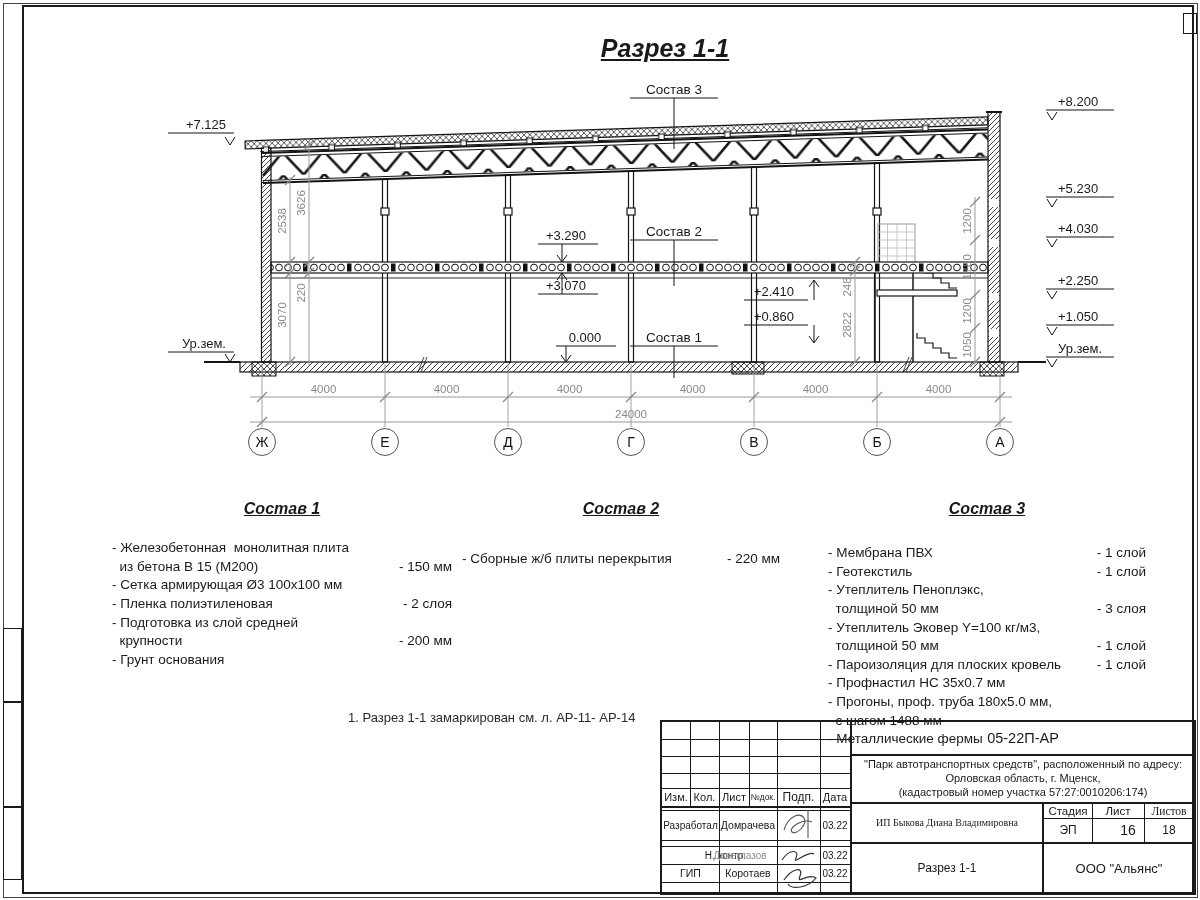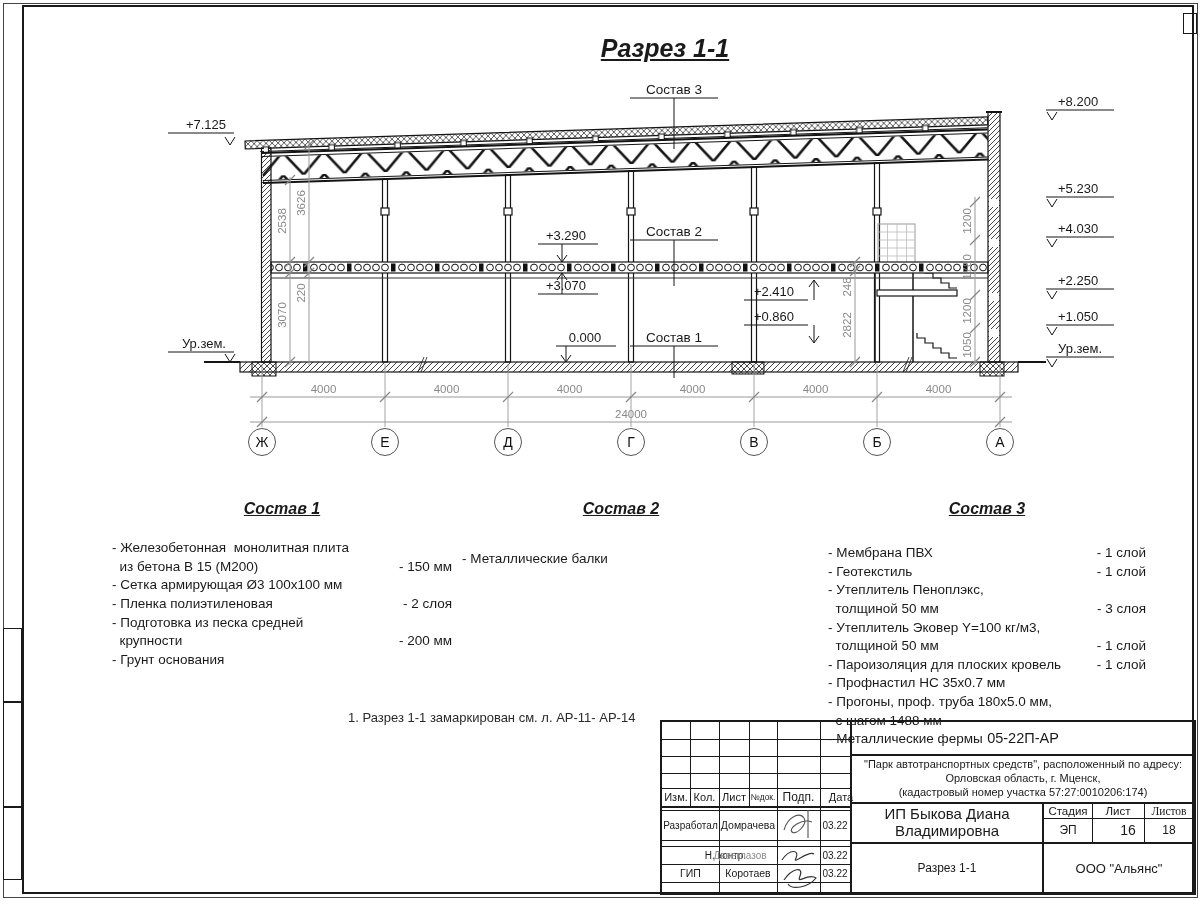--- a/index.html
+++ b/index.html
@@ -298,37 +298,37 @@
       </div>
     <div class="lrow">
         <span class="t">- Сетка армирующая Ø3 100х100 мм</span>
         <span class="v"></span>
       </div>
     <div class="lrow">
         <span class="t">- Пленка полиэтиленовая</span>
         <span class="v">-  2 слоя</span>
       </div>
     <div class="lrow">
-        <span class="t">- Подготовка из песка средней
+        <span class="t">- Подготовка из слой средней
   крупности</span>
         <span class="v">- 200 мм</span>
       </div>
     <div class="lrow">
         <span class="t">- Грунт основания</span>
         <span class="v"></span>
       </div>
   </div>
 </div>
 
 <div class="abs legend-sec" style="left:462px;width:318px;">
   <h3>Состав 2</h3>
   <div class="legend-list" style="margin-top:32px;">
     <div class="lrow">
-        <span class="t">- Металлические балки</span>
-        <span class="v"></span>
+        <span class="t">- Сборные ж/б плиты перекрытия</span>
+        <span class="v">- 220 мм</span>
       </div>
   </div>
 </div>
 
 <div class="abs legend-sec" style="left:828px;width:318px;">
   <h3>Состав 3</h3>
   <div class="legend-list" style="margin-top:26px;">
     <div class="lrow">
         <span class="t">- Мембрана ПВХ</span>
         <span class="v">- 1 слой</span>
@@ -395,21 +395,21 @@
   <div class="ln" style="left:380px;top:80px;width:1.5px;height:91px;"></div>
   <div class="ln" style="left:380px;top:96px;width:152px;height:1px;"></div>
   <div class="ln" style="left:430px;top:80px;width:1px;height:40px;"></div>
   <div class="ln" style="left:482px;top:80px;width:1px;height:40px;"></div>
 
   <div class="cell" style="left:0;top:66px;width:28px;height:18px;font-size:11px;">Изм.</div>
   <div class="cell" style="left:28px;top:66px;width:29px;height:18px;font-size:11px;">Кол.</div>
   <div class="cell" style="left:57px;top:66px;width:30px;height:18px;font-size:11px;">Лист</div>
   <div class="cell" style="left:87px;top:66px;width:28px;height:18px;font-size:8.5px;">№док.</div>
   <div class="cell" style="left:115px;top:66px;width:43px;height:18px;font-size:12px;">Подп.</div>
-  <div class="cell" style="left:158px;top:66px;width:30px;height:18px;font-size:11px;margin-left:6px;">Дата</div>
+  <div class="cell" style="left:158px;top:66px;width:30px;height:18px;font-size:11px;">Дата</div>
 
   <div class="cell" style="left:0;top:88px;width:57px;height:30px;font-size:10px;">Разработал</div>
   <div class="cell" style="left:57px;top:88px;width:58px;height:30px;font-size:10.5px;">Домрачева</div>
   <div class="cell" style="left:158px;top:88px;width:30px;height:30px;font-size:10px;">03.22</div>
   <div class="cell" style="left:0;top:124px;width:57px;height:18px;font-size:10px;margin-left:35px;">Н. контр.</div>
   <div class="cell gray" style="left:49px;top:124px;width:58px;height:18px;font-size:10px;">Двоеглазов</div>
   <div class="cell" style="left:158px;top:124px;width:30px;height:18px;font-size:10px;">03.22</div>
   <div class="cell" style="left:0;top:142px;width:57px;height:18px;font-size:10.5px;">ГИП</div>
   <div class="cell" style="left:57px;top:142px;width:58px;height:18px;font-size:10.5px;">Коротаев</div>
   <div class="cell" style="left:158px;top:142px;width:30px;height:18px;font-size:10px;">03.22</div>
@@ -418,21 +418,21 @@
     <path d="M6,22 C10,8 22,4 26,10 C30,16 18,28 14,24 C10,20 24,10 34,14 M30,2 L30,30" stroke="#555" stroke-width="1.1" fill="none"></path>
   </svg>
   <svg class="abs" style="left:116px;top:122px;" width="42" height="48" viewBox="0 0 42 48">
     <path d="M4,16 C12,4 22,6 18,14 C14,22 30,6 36,10 M6,36 C14,24 26,22 22,32 C18,42 30,28 38,34 C30,44 14,46 10,40" stroke="#333" stroke-width="1.2" fill="none"></path>
   </svg>
 
   <div class="cell" style="left:190px;top:0;width:342px;height:32px;font-size:14.5px;">05-22П-АР</div>
   <div class="cell pre" style="left:192px;top:33px;width:338px;height:46px;font-size:11px;line-height:1.3;">"Парк автотранспортных средств",  расположенный по адресу:
 Орловская область, г. Мценск,
 (кадастровый номер участка 57:27:0010206:174)</div>
-  <div class="cell" style="left:190px;top:81px;width:190px;height:38px;font-size:15px;">ИП Быкова Диана Владимировна</div>
+  <div class="cell" style="left:190px;top:81px;width:190px;height:38px;font-size:10px;font-family:Liberation Serif, serif;">ИП Быкова Диана Владимировна</div>
   <div class="cell" style="left:382px;top:81px;width:48px;height:15px;font-size:11.5px;">Стадия</div>
   <div class="cell" style="left:430px;top:81px;width:52px;height:15px;font-size:11.5px;">Лист</div>
   <div class="cell" style="left:482px;top:81px;width:50px;height:15px;font-size:11.5px;font-family:Liberation Serif, serif;">Листов</div>
   <div class="cell" style="left:382px;top:97px;width:48px;height:22px;font-size:12px;">ЭП</div>
   <div class="cell" style="left:440px;top:97px;width:52px;height:22px;font-size:14px;">16</div>
   <div class="cell" style="left:482px;top:97px;width:50px;height:22px;font-size:12px;">18</div>
   <div class="cell" style="left:190px;top:121px;width:190px;height:50px;font-size:12px;">Разрез 1-1</div>
   <div class="cell" style="left:382px;top:121px;width:150px;height:50px;font-size:13px;">ООО "Альянс"</div>
 </div>
 

